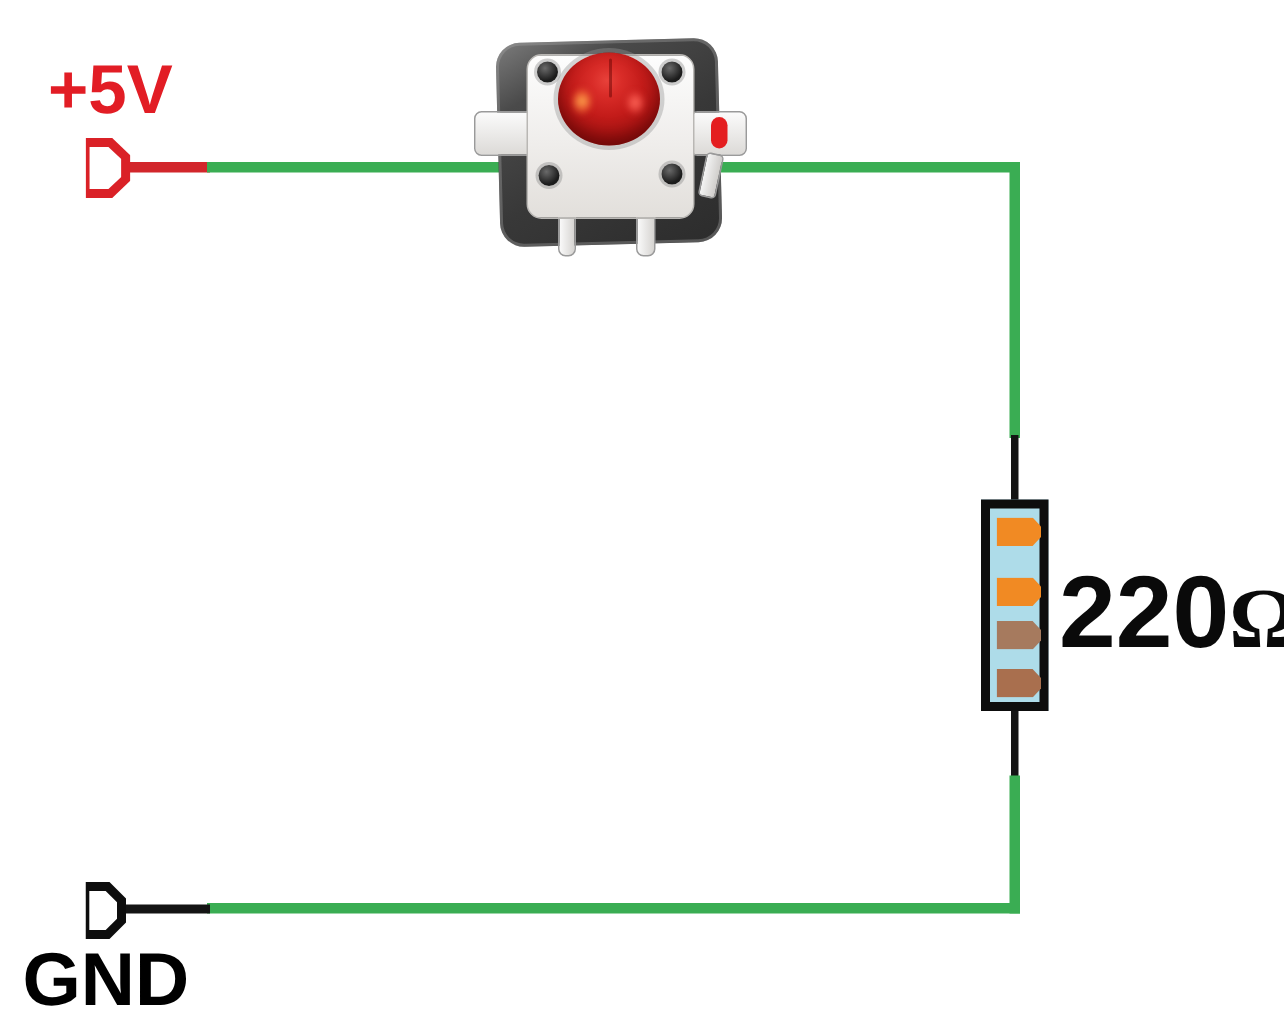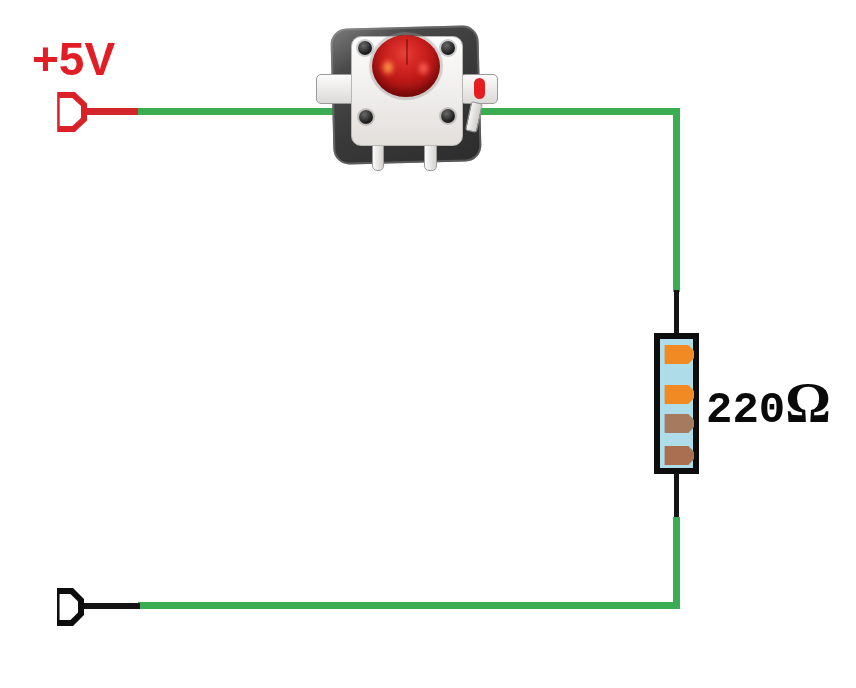--- a/index.html
+++ b/index.html
@@ -22,21 +22,21 @@
     clip-path:polygon(29% 0,71% 0,100% 29%,100% 71%,71% 100%,29% 100%);
   }
   #terminal-power{left:45px;top:92px;width:42px;height:40px;background:#da2127;}
   #terminal-ground{left:46px;top:588px;width:38px;height:38px;background:#0d0d0d;}
 
   
   .biglabel{position:absolute;z-index:3;font-weight:bold;line-height:1;letter-spacing:0;}
   #label-power{left:17px;top:36px;font-size:46px;color:#e21d25;margin-left:15px;}
   #label-ground{left:15px;top:628px;font-size:50px;color:#000;}
   #label-resistor{left:706px;top:374px;color:#0a0a0a;white-space:nowrap;}
-  #label-resistor .val{font-size:44px;font-weight:bold;font-family:Liberation Mono, monospace;}
+  #label-resistor .val{font-size:68px;font-weight:bold;font-family:Liberation Sans, sans-serif;}
   #label-resistor .unit{font-size:57px;font-weight:bold;font-family:"Liberation Serif",serif;}
 
   
   #resistor{position:absolute;left:654px;top:333px;width:45px;height:141px;z-index:2;
     background:#aedce9;border:6px solid #0d0d0d;box-sizing:border-box;}
   .band{position:absolute;left:-1px;width:35px;height:19px;
     clip-path:polygon(16% 0,84% 0,100% 32%,100% 68%,84% 100%,16% 100%);}
   .band1{top:6px;background:#f18a23;}
   .band2{top:46px;background:#f18a23;}
   .band3{top:75px;background:#a67a5e;}
@@ -94,20 +94,21 @@
   <div class="wire black" style="left:80px;top:603px;width:60px;height:6px;"></div>
 
   <div id="terminal-power" class="terminal">
     <div class="hole"></div>
   </div>
   <div id="terminal-ground" class="terminal">
     <div class="hole"></div>
   </div>
 
   <div id="label-power" class="biglabel">+5V</div>
+  <div id="label-ground" class="biglabel">GND</div>
   <div id="label-resistor" class="biglabel">
     <span class="val">220</span><span class="unit">Ω</span>
   </div>
 
   <div id="resistor">
     <div class="band band1"></div>
     <div class="band band2"></div>
     <div class="band band3"></div>
     <div class="band band4"></div>
   </div>

